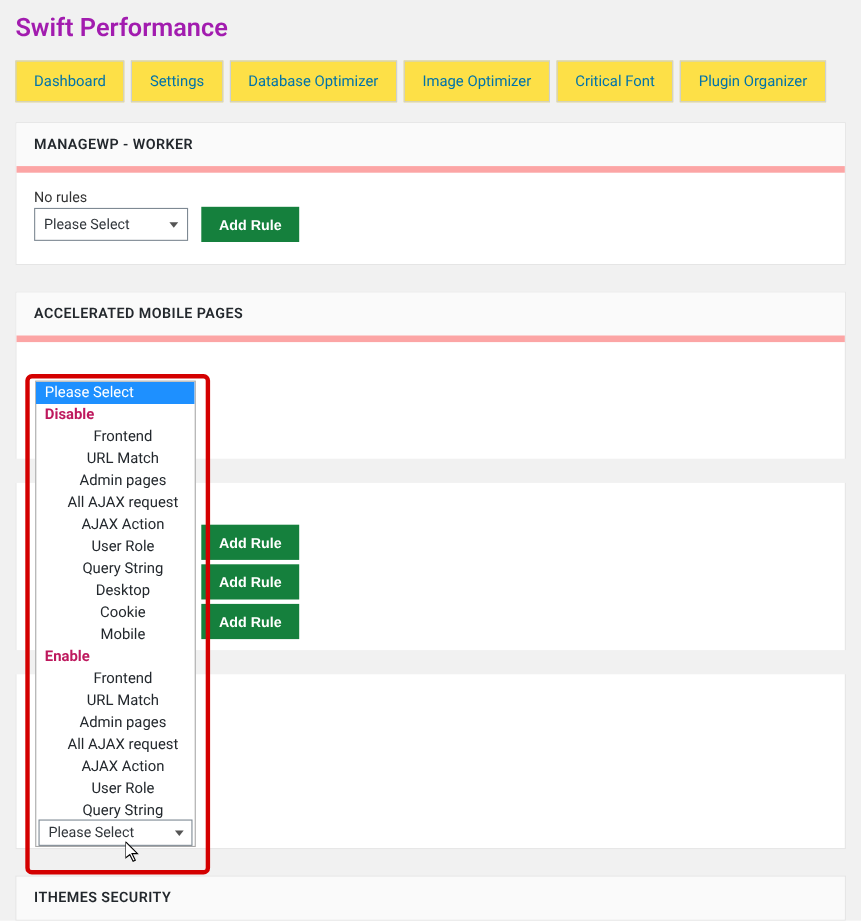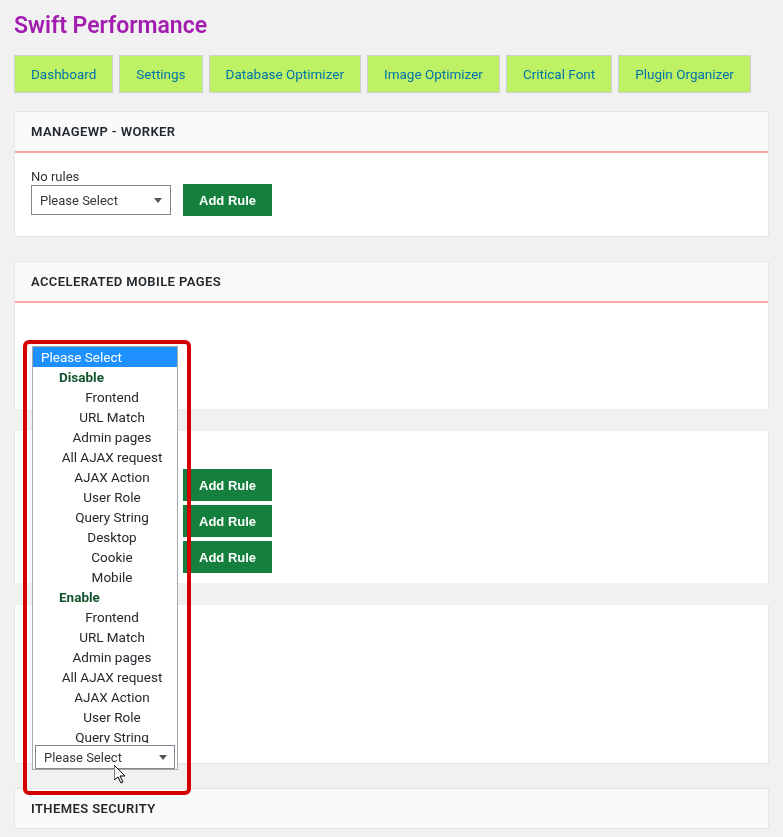--- a/index.html
+++ b/index.html
@@ -17,35 +17,35 @@
     font-weight: 600;
     padding: 12px 14px 4px 14px;
     color: #a21caf;
   }
   .tabs {
     display: flex;
     gap: 6px;
     padding: 12px 14px 18px 14px;
   }
   .tab {
-    background: #bef264;
+    background: #fde047;
     border: 1px solid #ccd0d4;
     padding: 10px 16px;
     color: #0073aa;
     font-size: 13.5px;
     cursor: pointer;
   }
   .panel {
     margin: 0 14px 24px 14px;
     border: 1px solid #e5e5e5;
     background: #fff;
   }
   .panel-header {
     background: #fafafa;
-    border-bottom: 2px solid #fca5a5;
+    border-bottom: 6px solid #fca5a5;
     padding: 12px 16px;
     font-size: 13px;
     font-weight: 600;
     letter-spacing: 0.4px;
     color: #23282d;
   }
   .panel-body {
     padding: 16px 16px 20px 16px;
   }
   .no-rules {
@@ -144,22 +144,21 @@
     overflow: hidden;
     cursor: pointer;
   }
   .dd-item.selected {
     background: #1e90ff;
     color: #fff;
   }
   .dd-group {
     padding: 2px 6px 2px 8px;
     font-weight: 700;
-    color: #14532d;
-    margin-left: 18px;
+    color: #be185d;
   }
   .dd-sub {
     padding: 2px 6px 2px 20px;
     cursor: pointer;
     white-space: nowrap;
     overflow: hidden;
     text-align: center;
   }
   .select-under {
     width: 140px;

